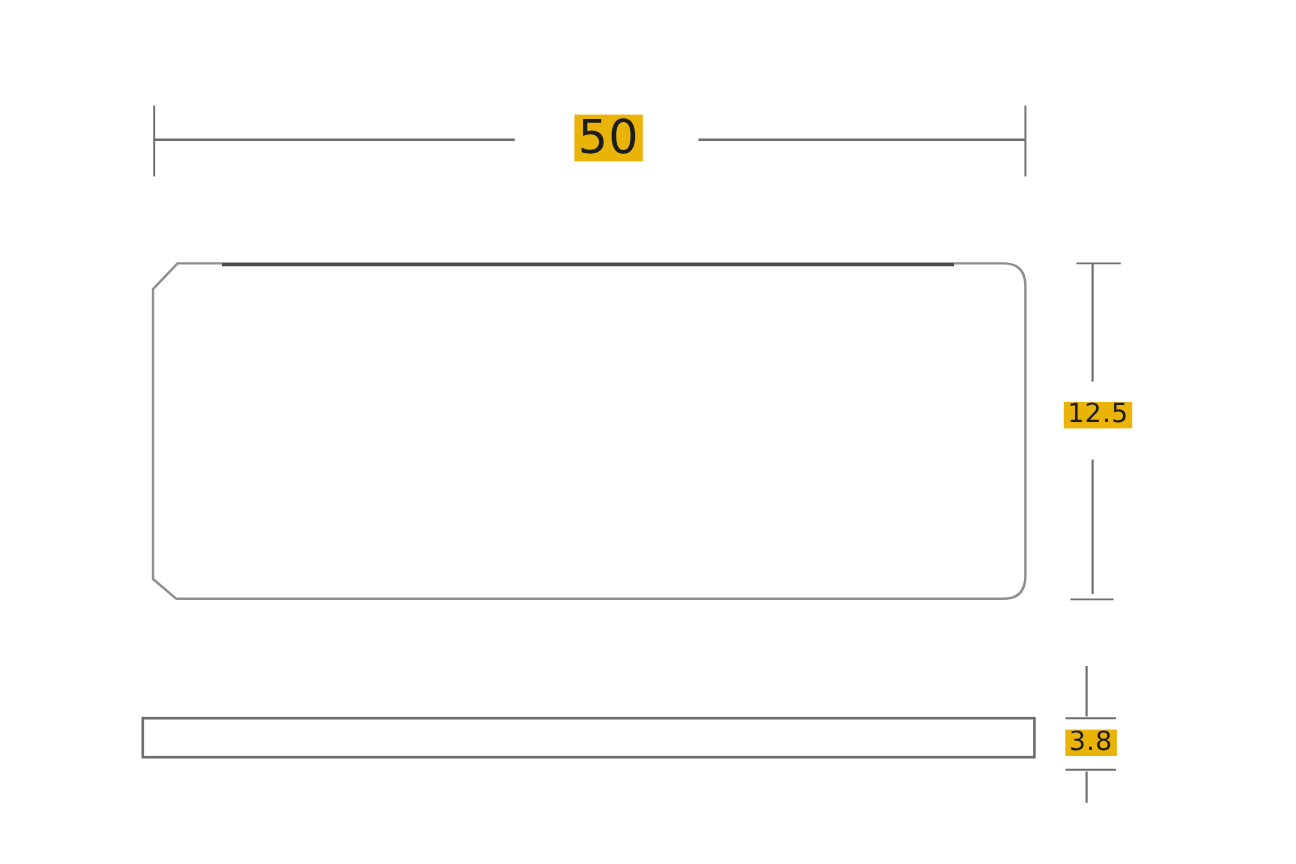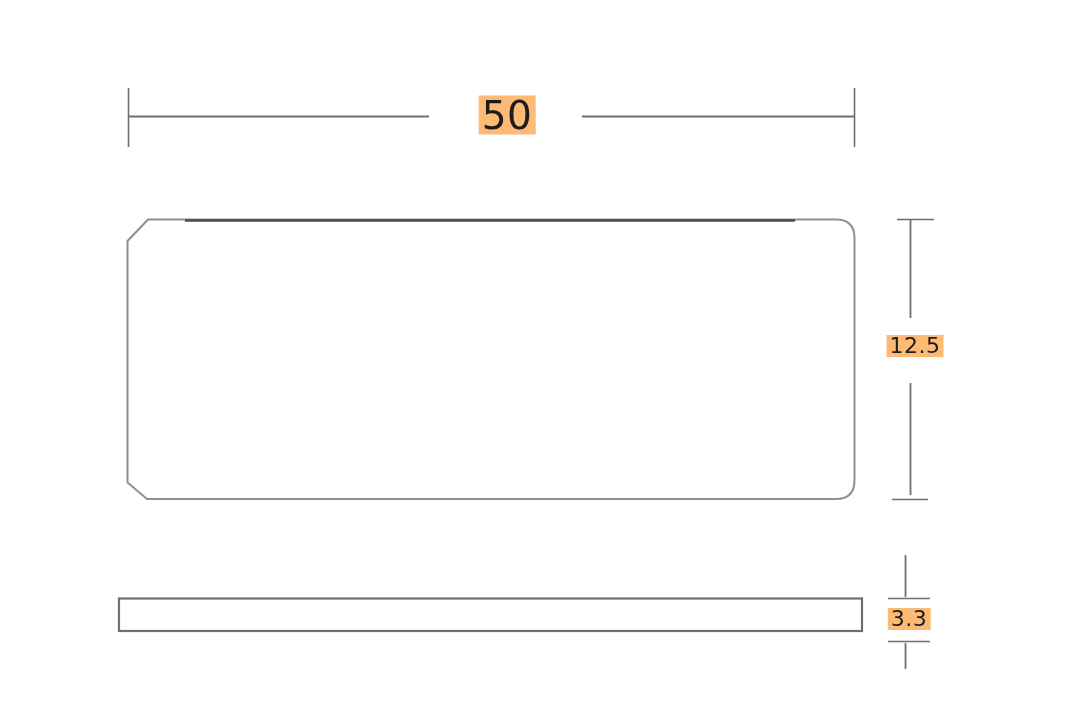--- a/index.html
+++ b/index.html
@@ -20,21 +20,21 @@
   }
   .stage svg {
     position: absolute;
     left: 0;
     top: 0;
   }
   .dim-label {
     position: absolute;
     transform: translate(-50%, -50%);
     color: #1c1c1c;
-    background: #fdba74;
+    background: #eab308;
     line-height: 1;
     padding: 0 3px;
     letter-spacing: 0.5px;
     white-space: nowrap;
     user-select: none;
   }
   .dim-label.width-label {
     font-size: 39px;
   }
   .dim-label.height-label,
@@ -85,15 +85,15 @@
       <line x1="888" y1="598.5" x2="930" y2="598.5" stroke-width="1.6"></line>
       <line x1="888" y1="641.5" x2="930" y2="641.5" stroke-width="1.6"></line>
       <line x1="905.5" y1="643" x2="905.5" y2="669" stroke-width="1.8"></line>
     </g>
   </svg>
 
   <div class="dim-label width-label" style="left:507px; top:115px;">50</div>
 
   <div class="dim-label height-label" style="left:915px; top:346px;">12.5</div>
 
-  <div class="dim-label thickness-label" style="left:909px; top:619px;">3.3</div>
+  <div class="dim-label thickness-label" style="left:909px; top:619px;">3.8</div>
 
 </div>
 
 </body></html>

